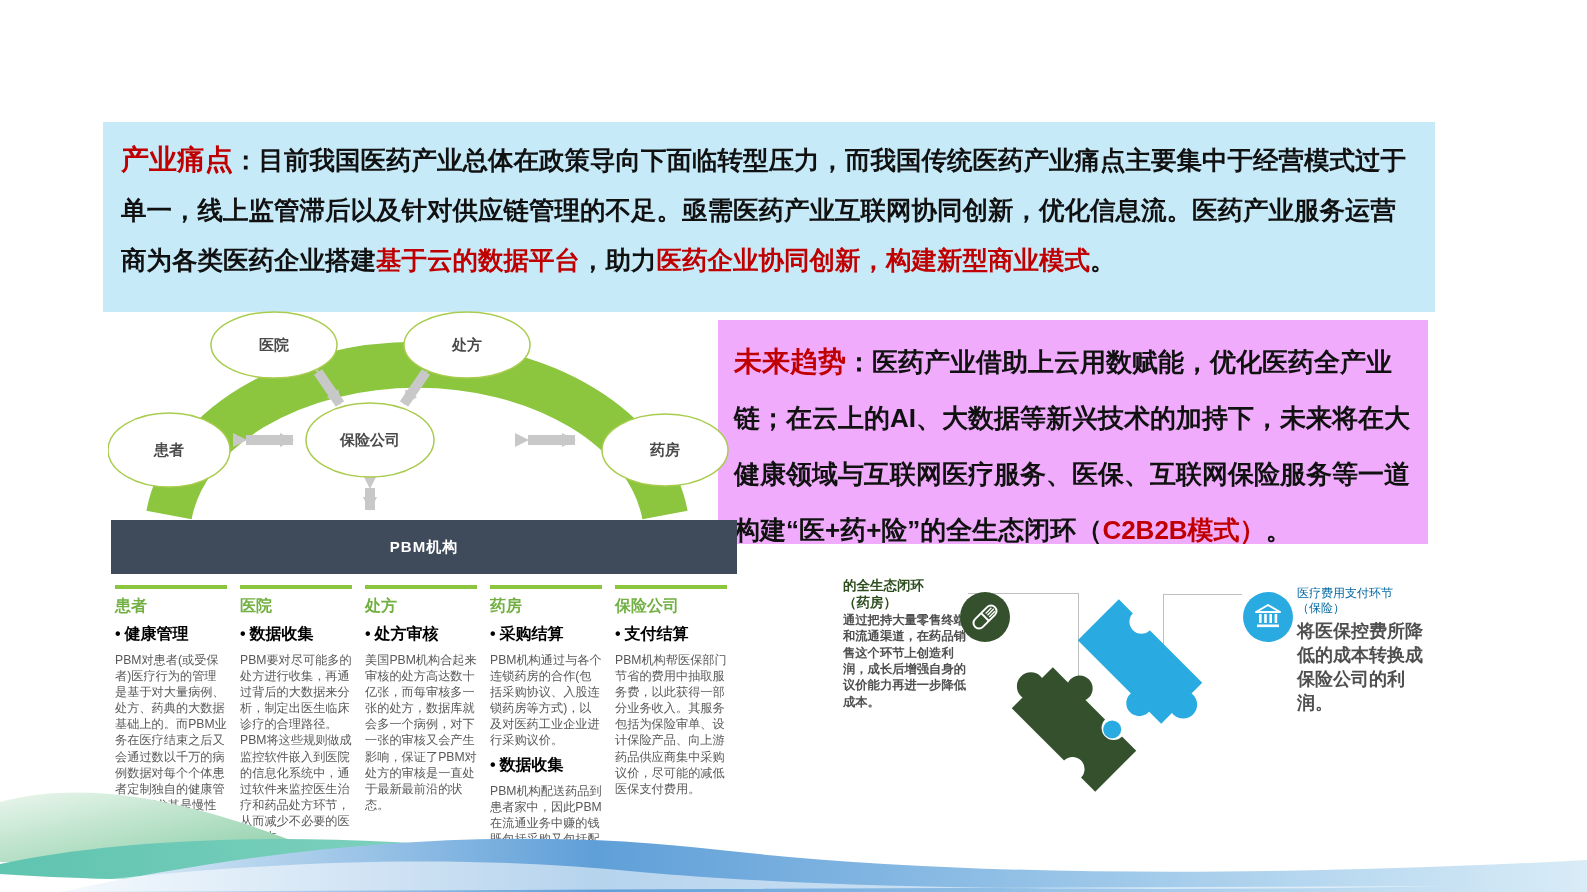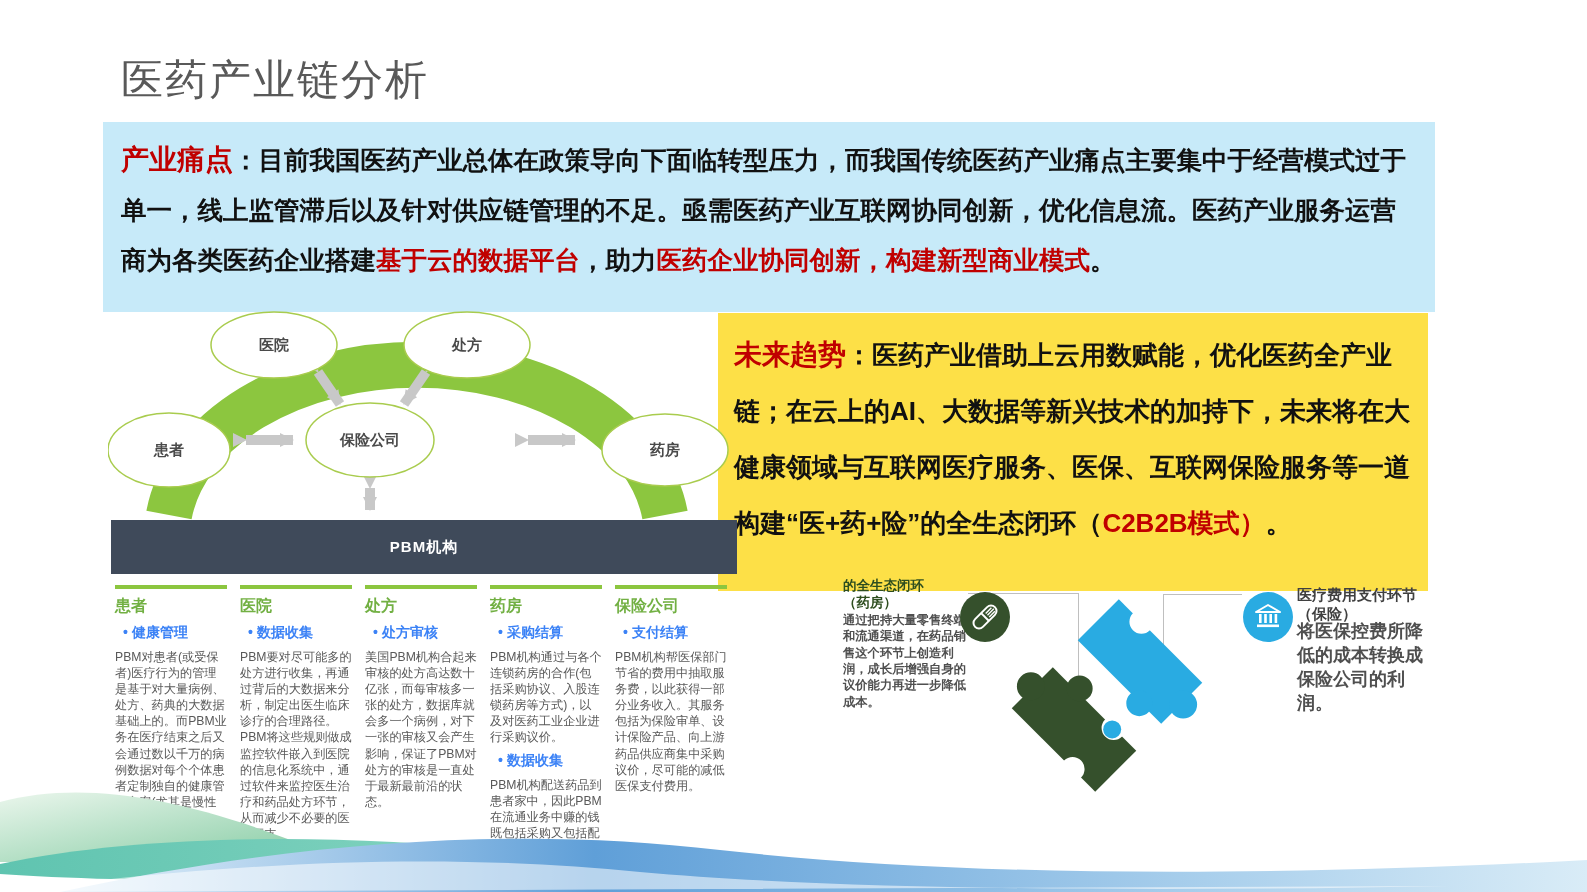--- a/index.html
+++ b/index.html
@@ -9,62 +9,61 @@
   
   .page-title{position:absolute;left:121px;top:52px;font-size:42px;font-weight:500;color:#595959;letter-spacing:2px;}
 
   
   .box-top{position:absolute;left:103px;top:122px;width:1332px;height:190px;background:#c7eaf9;box-sizing:border-box;padding:13px 18px 4px 18px;}
   .box-top p{margin:0;font-size:25.5px;line-height:50px;color:#111;font-weight:600;}
   .red{color:#c00000;}
   .label{font-size:28px;font-weight:700;}
 
   
-  .box-right{position:absolute;left:718px;top:313px;width:710px;height:278px;background:#fde047;box-sizing:border-box;padding:14px 16px 0 16px;}
+  .box-right{position:absolute;left:718px;top:320px;width:710px;height:224px;background:#f0abfc;box-sizing:border-box;padding:14px 16px 0 16px;}
   .box-right p{margin:0;font-size:26px;line-height:56px;color:#111;font-weight:600;}
   .box-right .label{font-size:28px;}
 
   
   .diagram{position:absolute;left:108px;top:308px;width:632px;height:268px;}
   .diagram svg{display:block;}
   .node-label{font-size:15px;fill:#4a4a4a;font-weight:600;}
   .pbm-label{font-size:15px;fill:#ffffff;font-weight:600;letter-spacing:1px;}
 
   
   .columns{position:absolute;left:115px;top:585px;width:625px;display:flex;}
   .col{width:112px;margin-right:13px;border-top:4px solid #8cc63f;padding-top:5px;box-sizing:border-box;}
   .col-title{color:#72b043;font-size:16px;font-weight:700;margin:2px 0 7px 0;}
-  .col-bullet{font-size:14px;color:#3b82f6;font-weight:600;margin:6px 0 7px 8px;}
+  .col-bullet{font-size:16px;color:#000000;font-weight:600;margin:6px 0 7px 0;}
   .col-bullet .dot{margin-right:4px;}
   .col-body{font-size:12.2px;color:#595959;line-height:1.32;margin:0 0 4px 0;}
 
   
   .link-title-green{position:absolute;left:843px;top:578px;width:140px;font-size:13.5px;font-weight:700;color:#2e4e1f;line-height:1.25;}
   .link-body-green{position:absolute;left:843px;top:612px;width:130px;font-size:12.3px;color:#4f4f4f;font-weight:600;line-height:1.33;}
-  .link-title-blue{position:absolute;left:1297px;top:586px;width:150px;font-size:15px;font-weight:700;color:#404040;line-height:1.25;}
+  .link-title-blue{position:absolute;left:1297px;top:586px;width:150px;font-size:12px;font-weight:400;color:#0369a1;line-height:1.25;}
   .link-body-blue{position:absolute;left:1297px;top:620px;width:140px;font-size:18px;color:#4f4f4f;font-weight:600;line-height:1.33;}
 
   .bracket-left{position:absolute;left:968px;top:593px;width:110px;height:87px;border-top:1px solid #bfbfbf;border-right:1px solid #bfbfbf;}
   .bracket-right{position:absolute;left:1163px;top:594px;width:78px;height:69px;border-top:1px solid #bfbfbf;border-left:1px solid #bfbfbf;}
 
   .circle-icon{position:absolute;width:50px;height:50px;border-radius:50%;display:flex;align-items:center;justify-content:center;}
   .pill-circle{left:960px;top:592px;background:#35502c;}
   .bank-circle{left:1243px;top:592px;background:#29abe2;}
 
   .puzzle{position:absolute;left:1002px;top:588px;}
 
   
   .waves{position:absolute;left:0;bottom:0;}
 </style>
 </head>
 <body>
 
 <div class="slide">
 
-  <div class="page-title">医药产业链分析</div>
 
   <div class="box-top">
     <p><span class="red label">产业痛点</span><span>：</span><span>目前我国医药产业总体在政策导向下面临转型压力，而我国传统医药产业痛点主要集中于经营模式过于单一，线上监管滞后以及针对供应链管理的不足。亟需医药产业互联网协同创新，优化信息流。医药产业服务运营商为各类医药企业搭建</span><span class="red">基于云的数据平台</span><span>，助力</span><span class="red">医药企业协同创新，构建新型商业模式</span><span>。</span></p>
   </div>
 
   <div class="box-right">
     <p><span class="red label">未来趋势</span><span>：</span><span>医药产业借助上云用数赋能，优化医药全产业链；在云上的AI、大数据等新兴技术的加持下，未来将在大健康领域与互联网医疗服务、医保、互联网保险服务等一道构建“医+药+险”的全生态闭环（</span><span class="red">C2B2B模式）</span><span>。</span></p>
   </div>
 
   <div class="diagram">

